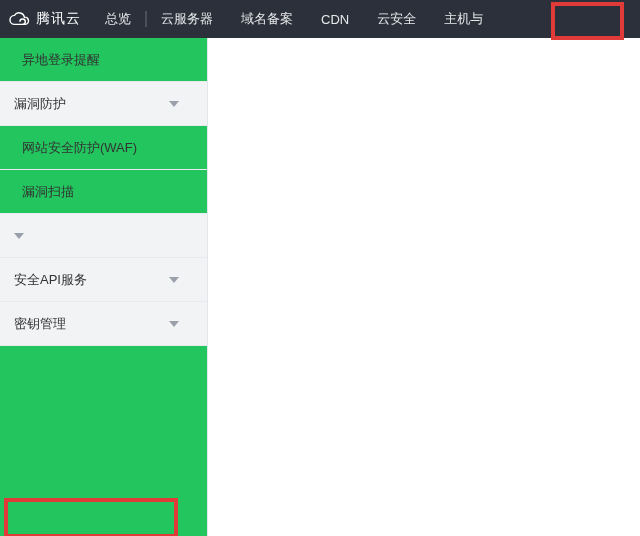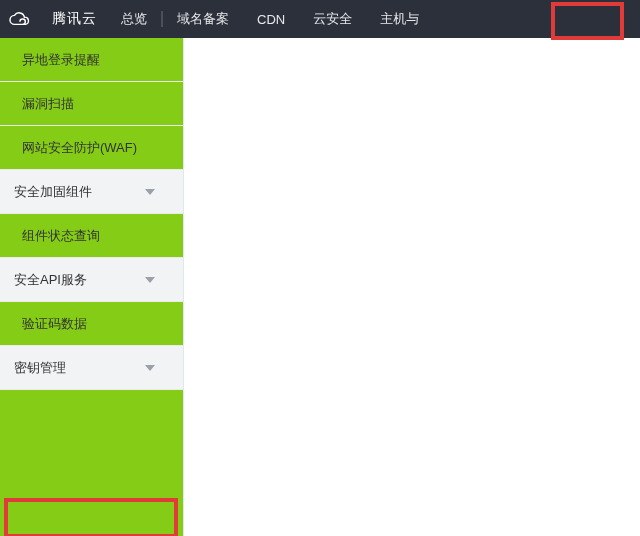--- a/index.html
+++ b/index.html
@@ -1,25 +1,25 @@
 <!DOCTYPE html>
 <html><head>
 <meta charset="utf-8">
 <style>
   * { box-sizing: border-box; margin: 0; padding: 0; }
   html, body { width: 640px; height: 536px; font-family: "Microsoft YaHei", Arial, sans-serif; background: #fff; overflow: hidden; }
   .topnav { display: flex; align-items: center; height: 38px; background: #2b303b; color: #fff; font-size: 13px; }
-  .brand { display: flex; padding: 0 10px 0 8px; gap: 22px; }
+  .brand { display: flex; padding: 0 10px 0 8px; gap: 6px; }
   .brand-text { font-size: 14px; font-weight: 500; letter-spacing: 1px; }
   .brand-icon { display: inline-flex; }
   .nav-items { display: flex; align-items: stretch; height: 100%; }
   .nav-item { display: flex; align-items: center; padding: 0 14px; cursor: pointer; white-space: nowrap; color: #e8e8ea; position: relative; }
   .nav-sep { width: 1px; height: 16px; background: #4a4f5a; align-self: center; }
   .hl-top { position: absolute; top: 2px; left: 551px; width: 73px; height: 38px; border: 4px solid #e13b39; pointer-events: none; }
-  .sidebar { width: 184px; border-right: 1px solid #e3e6eb; background: #84cc16; height: 498px; position: relative; }
+  .sidebar { width: 208px; border-right: 1px solid #e3e6eb; background: #22c55e; height: 498px; position: relative; }
   .menu { list-style: none; }
   .menu li { font-size: 13px; color: #333; }
   .menu-item, .menu-header { display: flex; align-items: center; height: 44px; border-bottom: 1px solid #e8eaee; cursor: pointer; }
   .menu-item { padding-left: 22px; }
   .menu-header { padding-left: 14px; background: #f2f3f5; color: #666; justify-content: space-between; padding-right: 28px; }
   .menu-header .caret { width: 0; height: 0; border-left: 5px solid transparent; border-right: 5px solid transparent; border-top: 6px solid #9aa0aa; }
   .hl-side { position: absolute; left: 4px; top: 460px; width: 174px; height: 40px; border: 4px solid #e13b39; pointer-events: none; }
 </style>
 </head>
 <body>
@@ -34,59 +34,59 @@
     </span>
     <span class="brand-text">腾讯云</span>
   </div>
   <div class="nav-items">
     <div class="nav-item">
         <span>总览</span>
       </div>
     <div class="nav-sep"></div>
     <div class="nav-sep"></div>
     <div class="nav-item">
+        <span>云服务器</span>
+      </div>
+    <div class="nav-item">
         <span>域名备案</span>
       </div>
     <div class="nav-item">
         <span>CDN</span>
       </div>
     <div class="nav-item">
         <span>云安全</span>
       </div>
     <div class="nav-item" style="padding-right:6px;justify-content:flex-end;">
         <span>主机与</span>
       </div>
   </div>
 </div>
 <div class="hl-top"></div>
 
 <div class="sidebar">
   <ul class="menu">
     <li class="menu-item">
         <span>异地登录提醒</span>
       </li>
-    <li class="menu-item">
-        <span>漏洞扫描</span>
+    <li class="menu-header">
+        <span>漏洞防护</span>
+        <span class="caret"></span>
       </li>
     <li class="menu-item">
         <span>网站安全防护(WAF)</span>
       </li>
+    <li class="menu-item">
+        <span>漏洞扫描</span>
+      </li>
     <li class="menu-header">
-        <span>安全加固组件</span>
         <span class="caret"></span>
-      </li>
-    <li class="menu-item">
-        <span>组件状态查询</span>
       </li>
     <li class="menu-header">
         <span>安全API服务</span>
         <span class="caret"></span>
-      </li>
-    <li class="menu-item">
-        <span>验证码数据</span>
       </li>
     <li class="menu-header">
         <span>密钥管理</span>
         <span class="caret"></span>
       </li>
   </ul>
   <div class="hl-side"></div>
 </div>
 
 </body></html>

